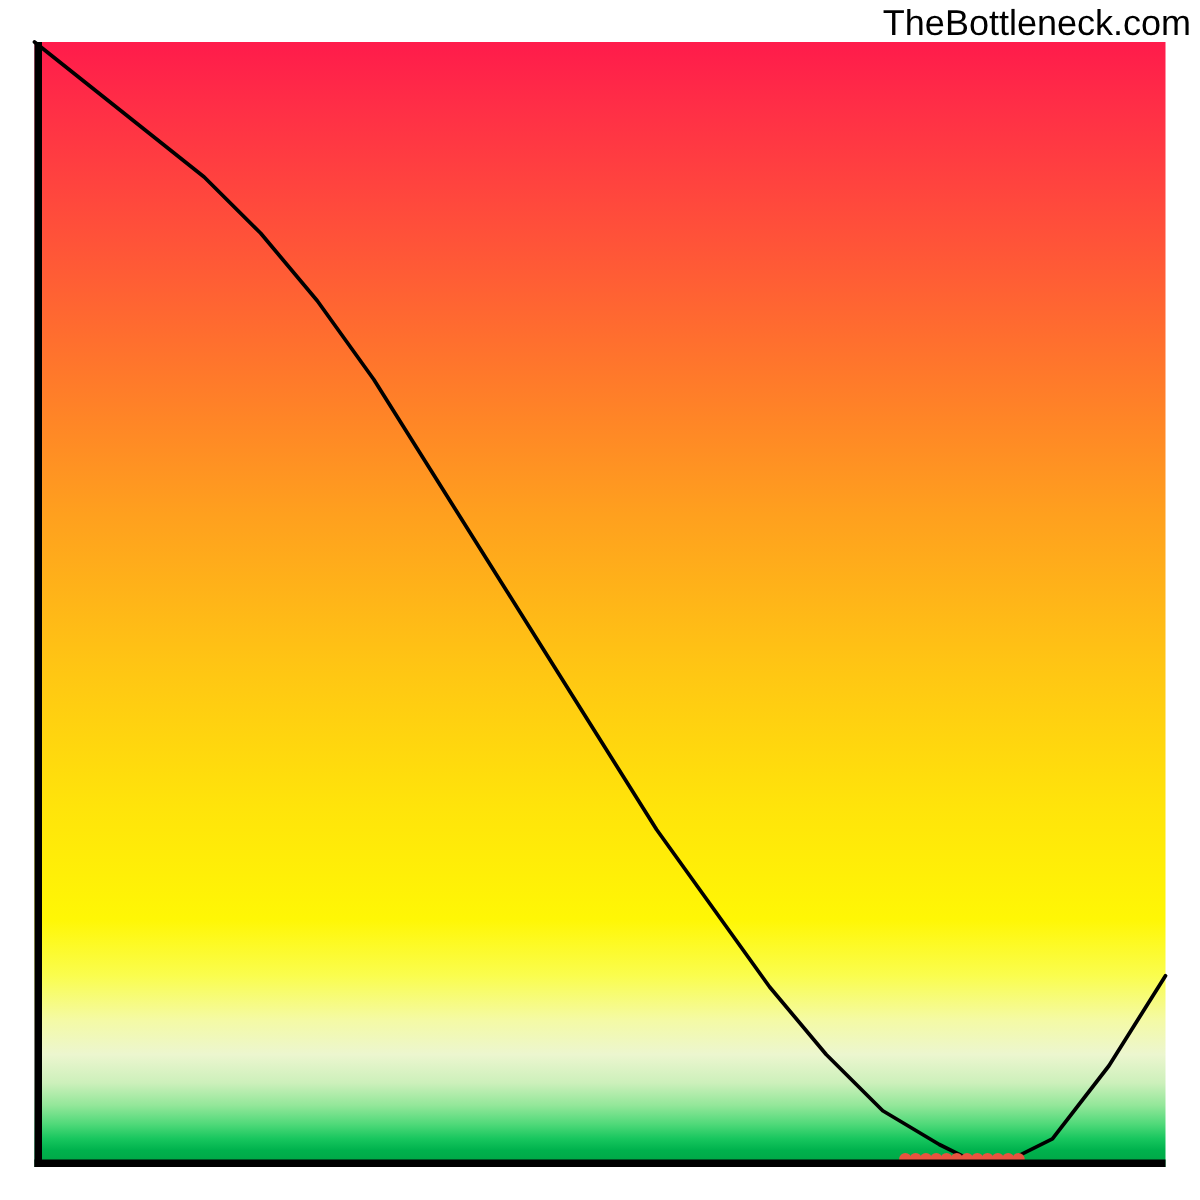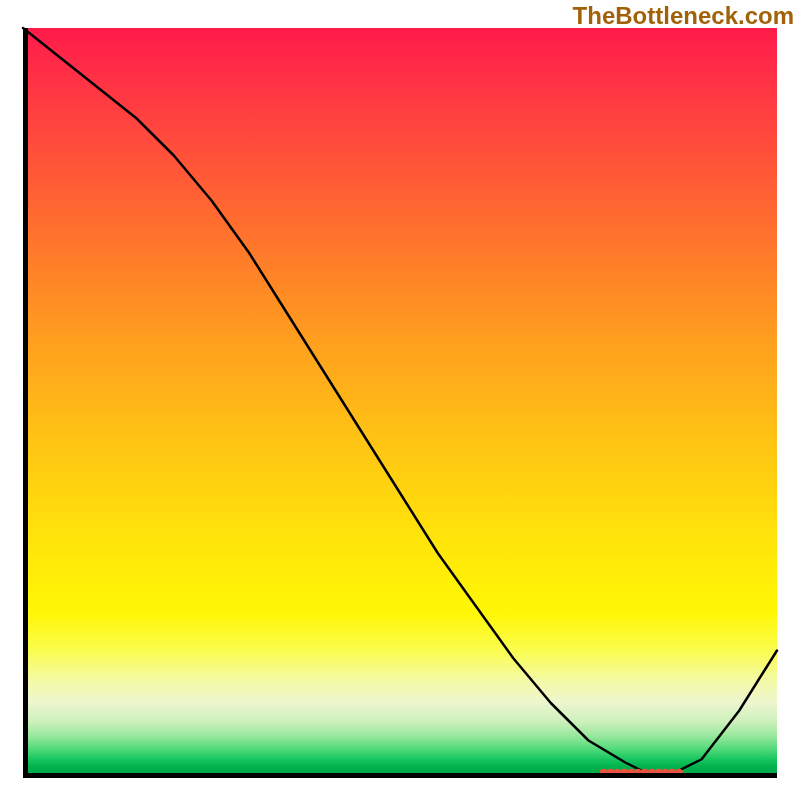--- a/index.html
+++ b/index.html
@@ -17,22 +17,22 @@
     top: 0;
     width: 800px;
     height: 800px;
     box-sizing: border-box;
   }
   .watermark {
     position: absolute;
     top: 2px;
     right: 6px;
     font-size: 24px;
-    font-weight: 700;
-    color: #a16207;
+    font-weight: 400;
+    color: #000000;
     letter-spacing: 0px;
   }
   .plot-area {
     position: absolute;
     left: 23px;
     top: 28px;
     width: 754px;   
     height: 750px;  
     box-sizing: border-box;
   }

